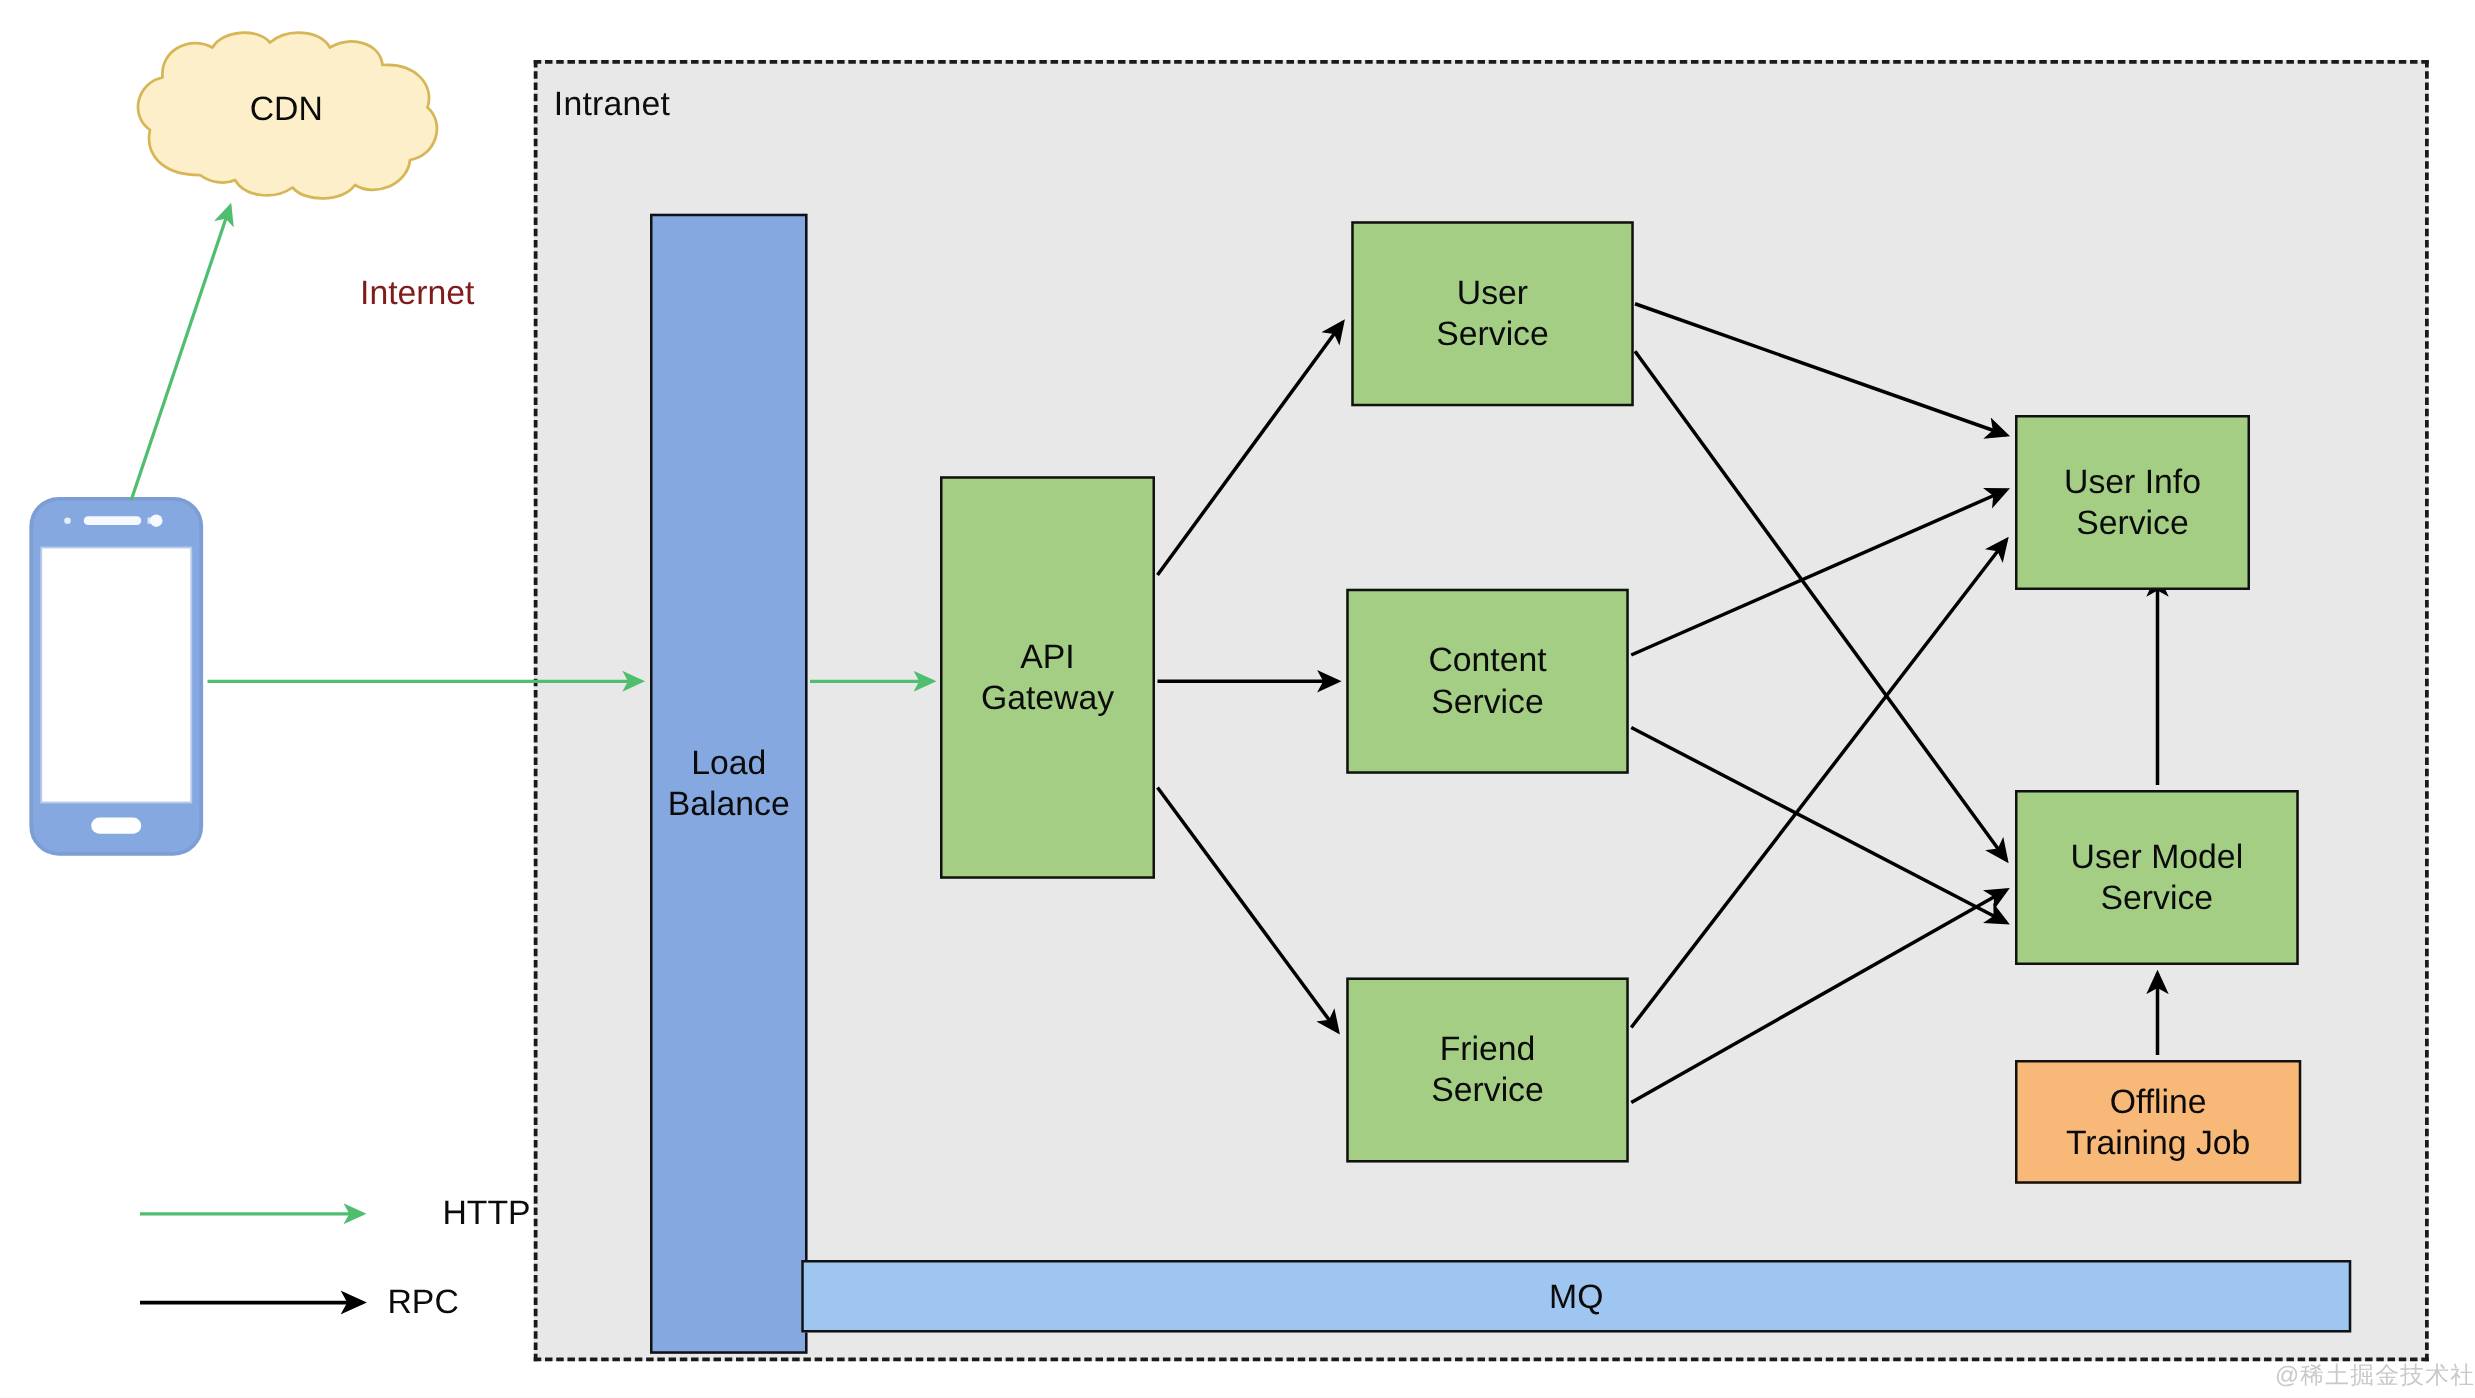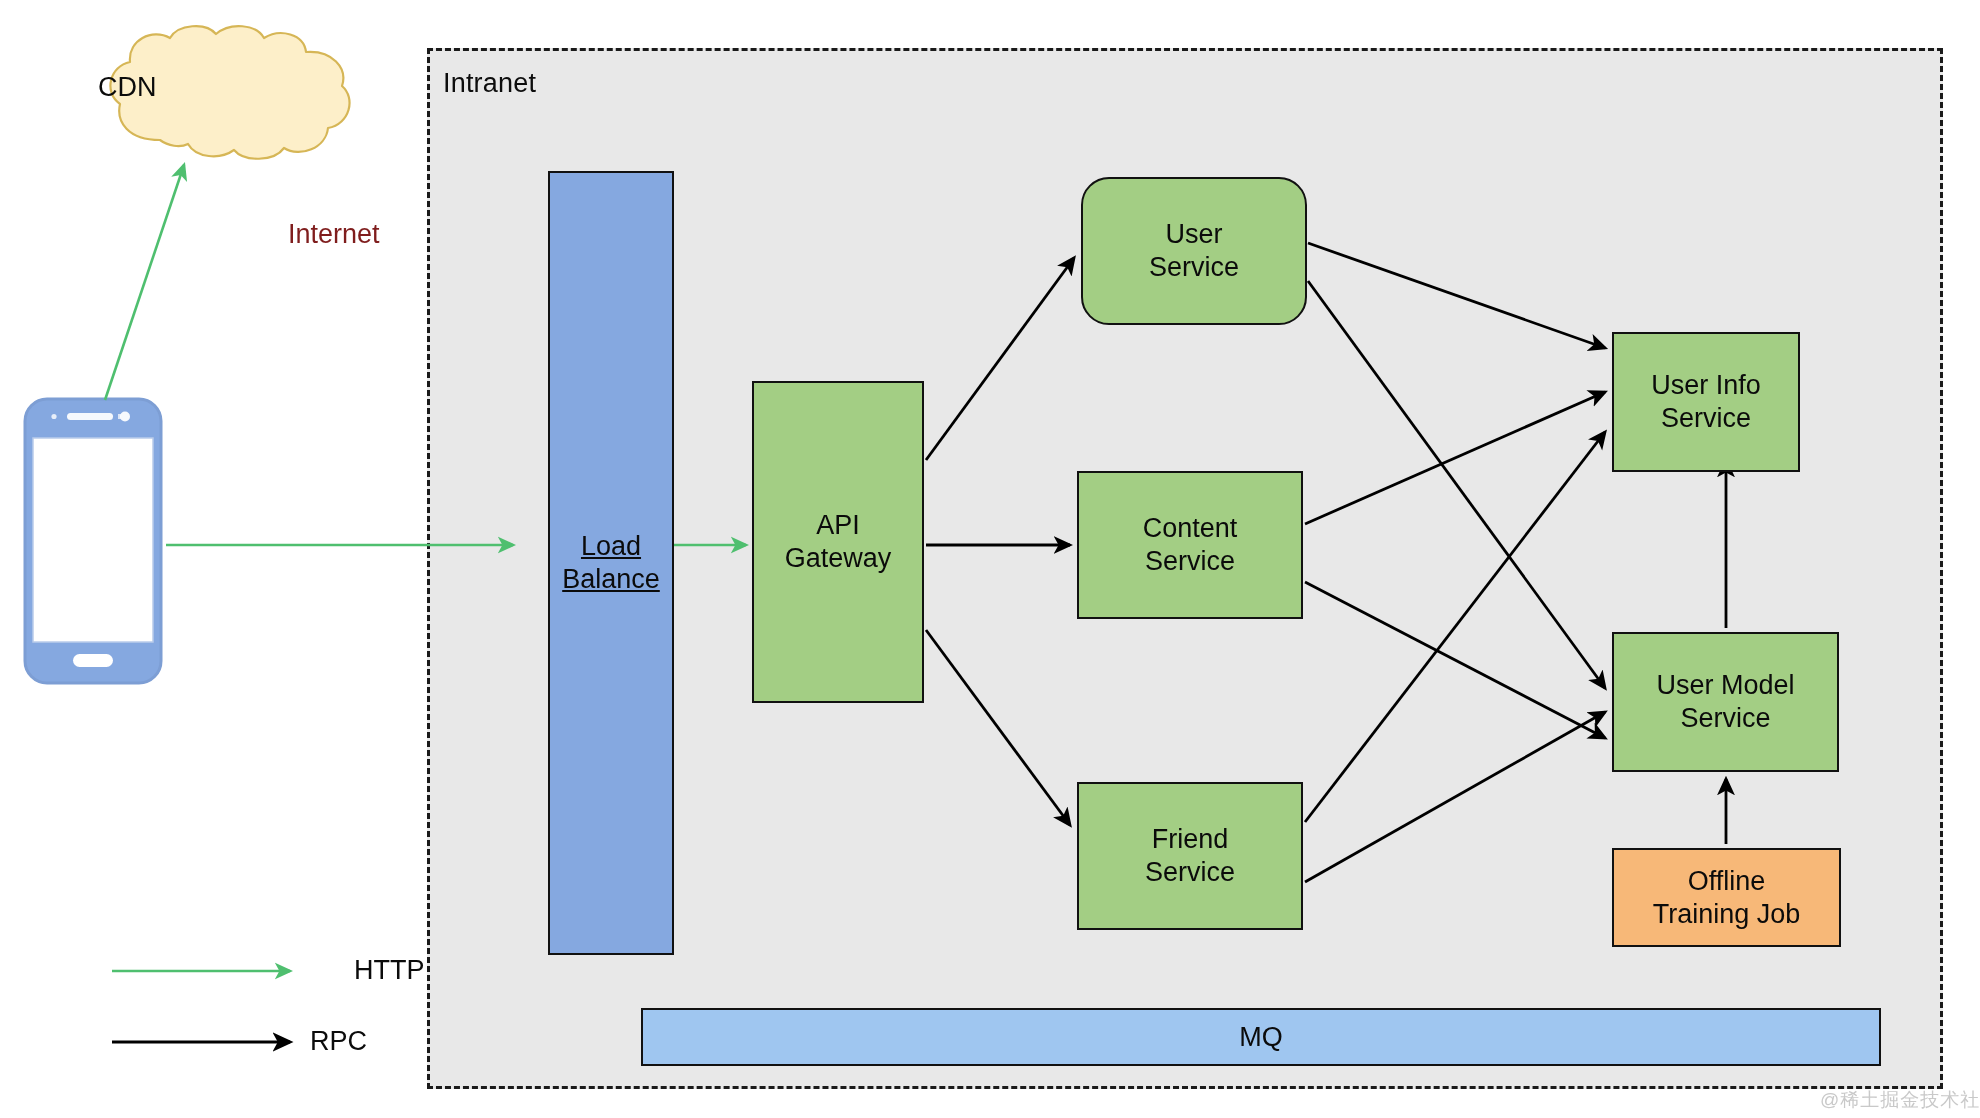--- a/index.html
+++ b/index.html
@@ -49,35 +49,35 @@
     font-size: 27px;
     line-height: 1.22;
     color: #0b0b0b;
     white-space: pre-line;
   }
   .node.green  { background: #a3ce84; }
   .node.blue   { background: #85a8e0; }
   .node.orange { background: #f7b878; }
   .node.mqblue { background: #9fc6f0; }
 
-  #node-load-balance { left: 548px;  top: 171px; width: 126px;  height: 784px; text-decoration: underline; }
+  #node-load-balance { left: 520px;  top: 171px; width: 126px;  height: 912px; }
   #node-api-gateway  { left: 752px;  top: 381px; width: 172px;  height: 322px; }
-  #node-user-service     { left: 1081px; top: 177px; width: 226px; height: 148px; border-radius: 28px; }
+  #node-user-service     { left: 1081px; top: 177px; width: 226px; height: 148px; }
   #node-content-service  { left: 1077px; top: 471px; width: 226px; height: 148px; }
   #node-friend-service   { left: 1077px; top: 782px; width: 226px; height: 148px; }
   #node-user-info-service  { left: 1612px; top: 332px; width: 188px; height: 140px; }
   #node-user-model-service { left: 1612px; top: 632px; width: 227px; height: 140px; }
   #node-offline-training   { left: 1612px; top: 848px; width: 229px; height: 99px; }
   #node-mq { left: 641px; top: 1008px; width: 1240px; height: 58px; font-size: 27px; }
 
   
   #cloud-cdn { left: 98px; top: 22px; width: 262px; height: 140px; }
   #cloud-cdn-label {
     left: 98px; top: 72px; width: 262px;
-    text-align: left;
+    text-align: center;
     font-size: 27px;
     color: #0b0b0b;
   }
 
   
   #internet-label {
     left: 288px; top: 219px;
     font-size: 27px;
     color: #7f1d1d;
   }

